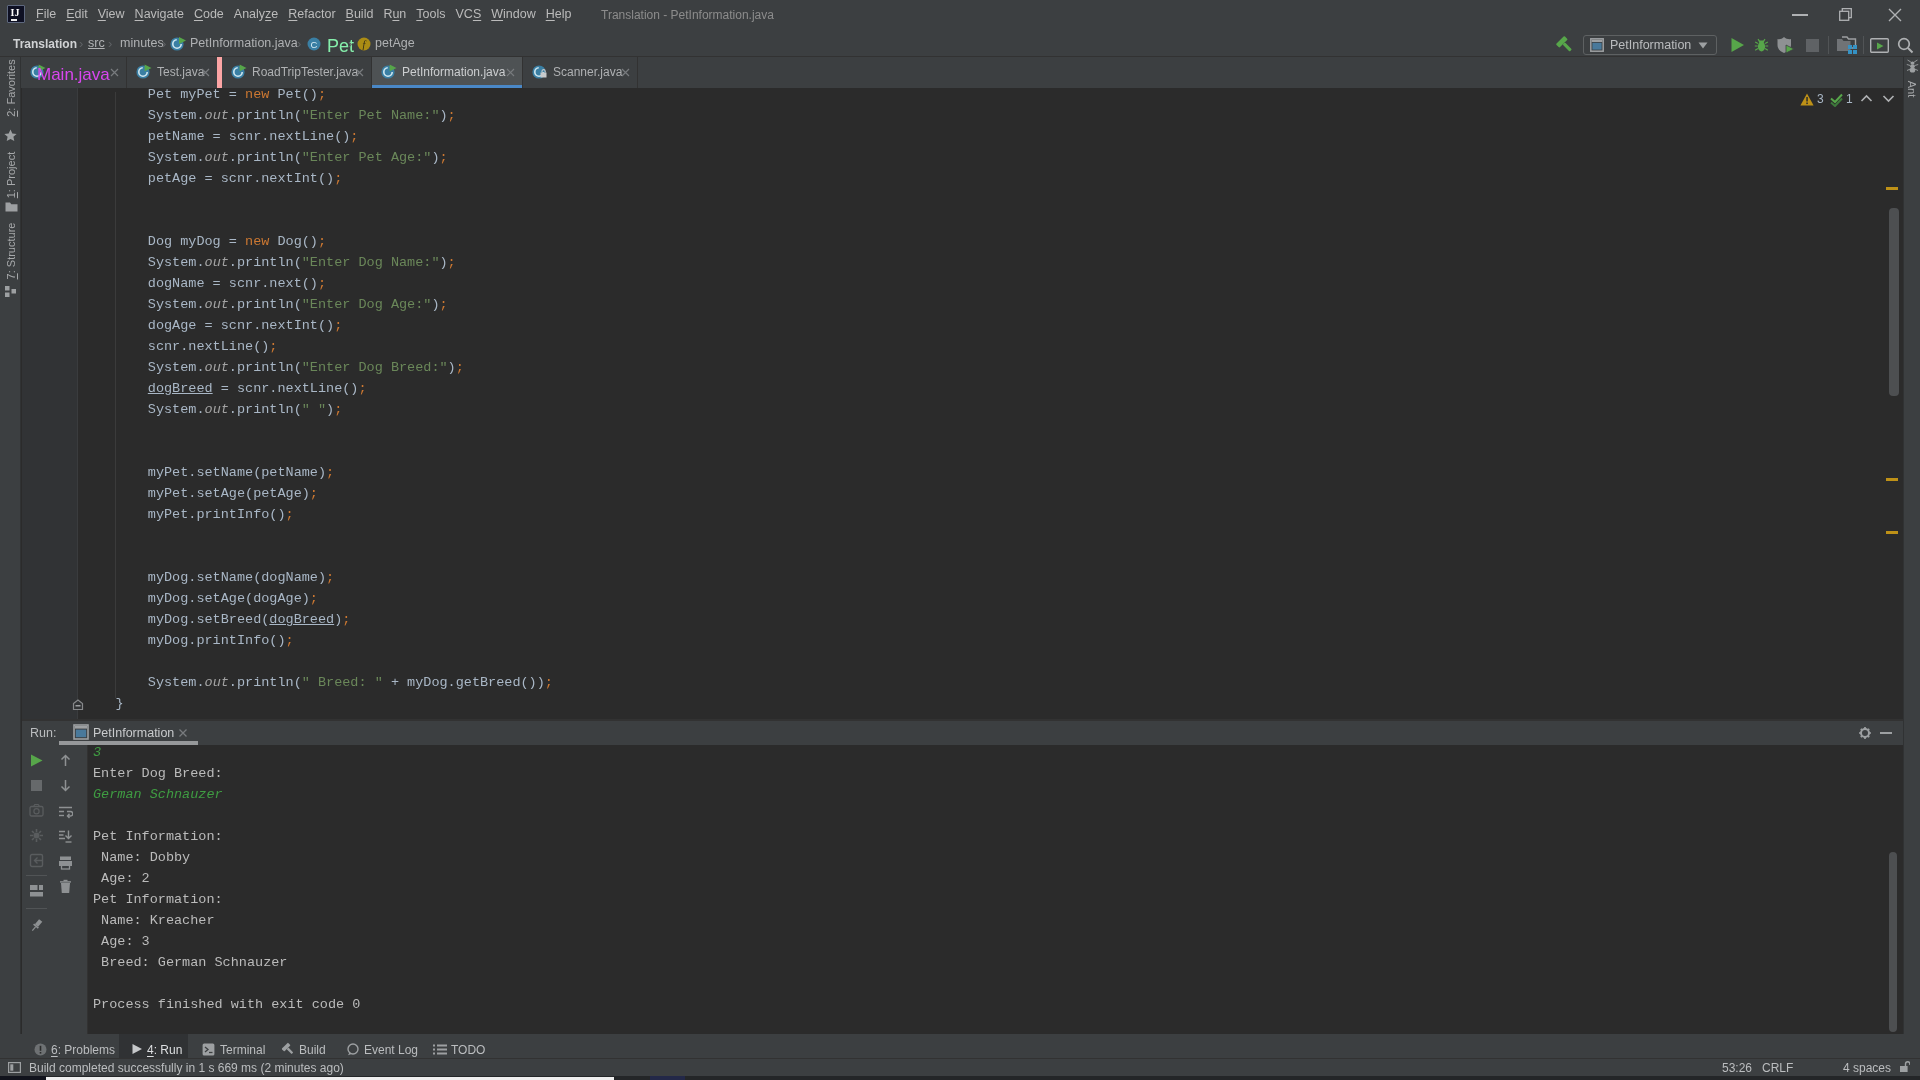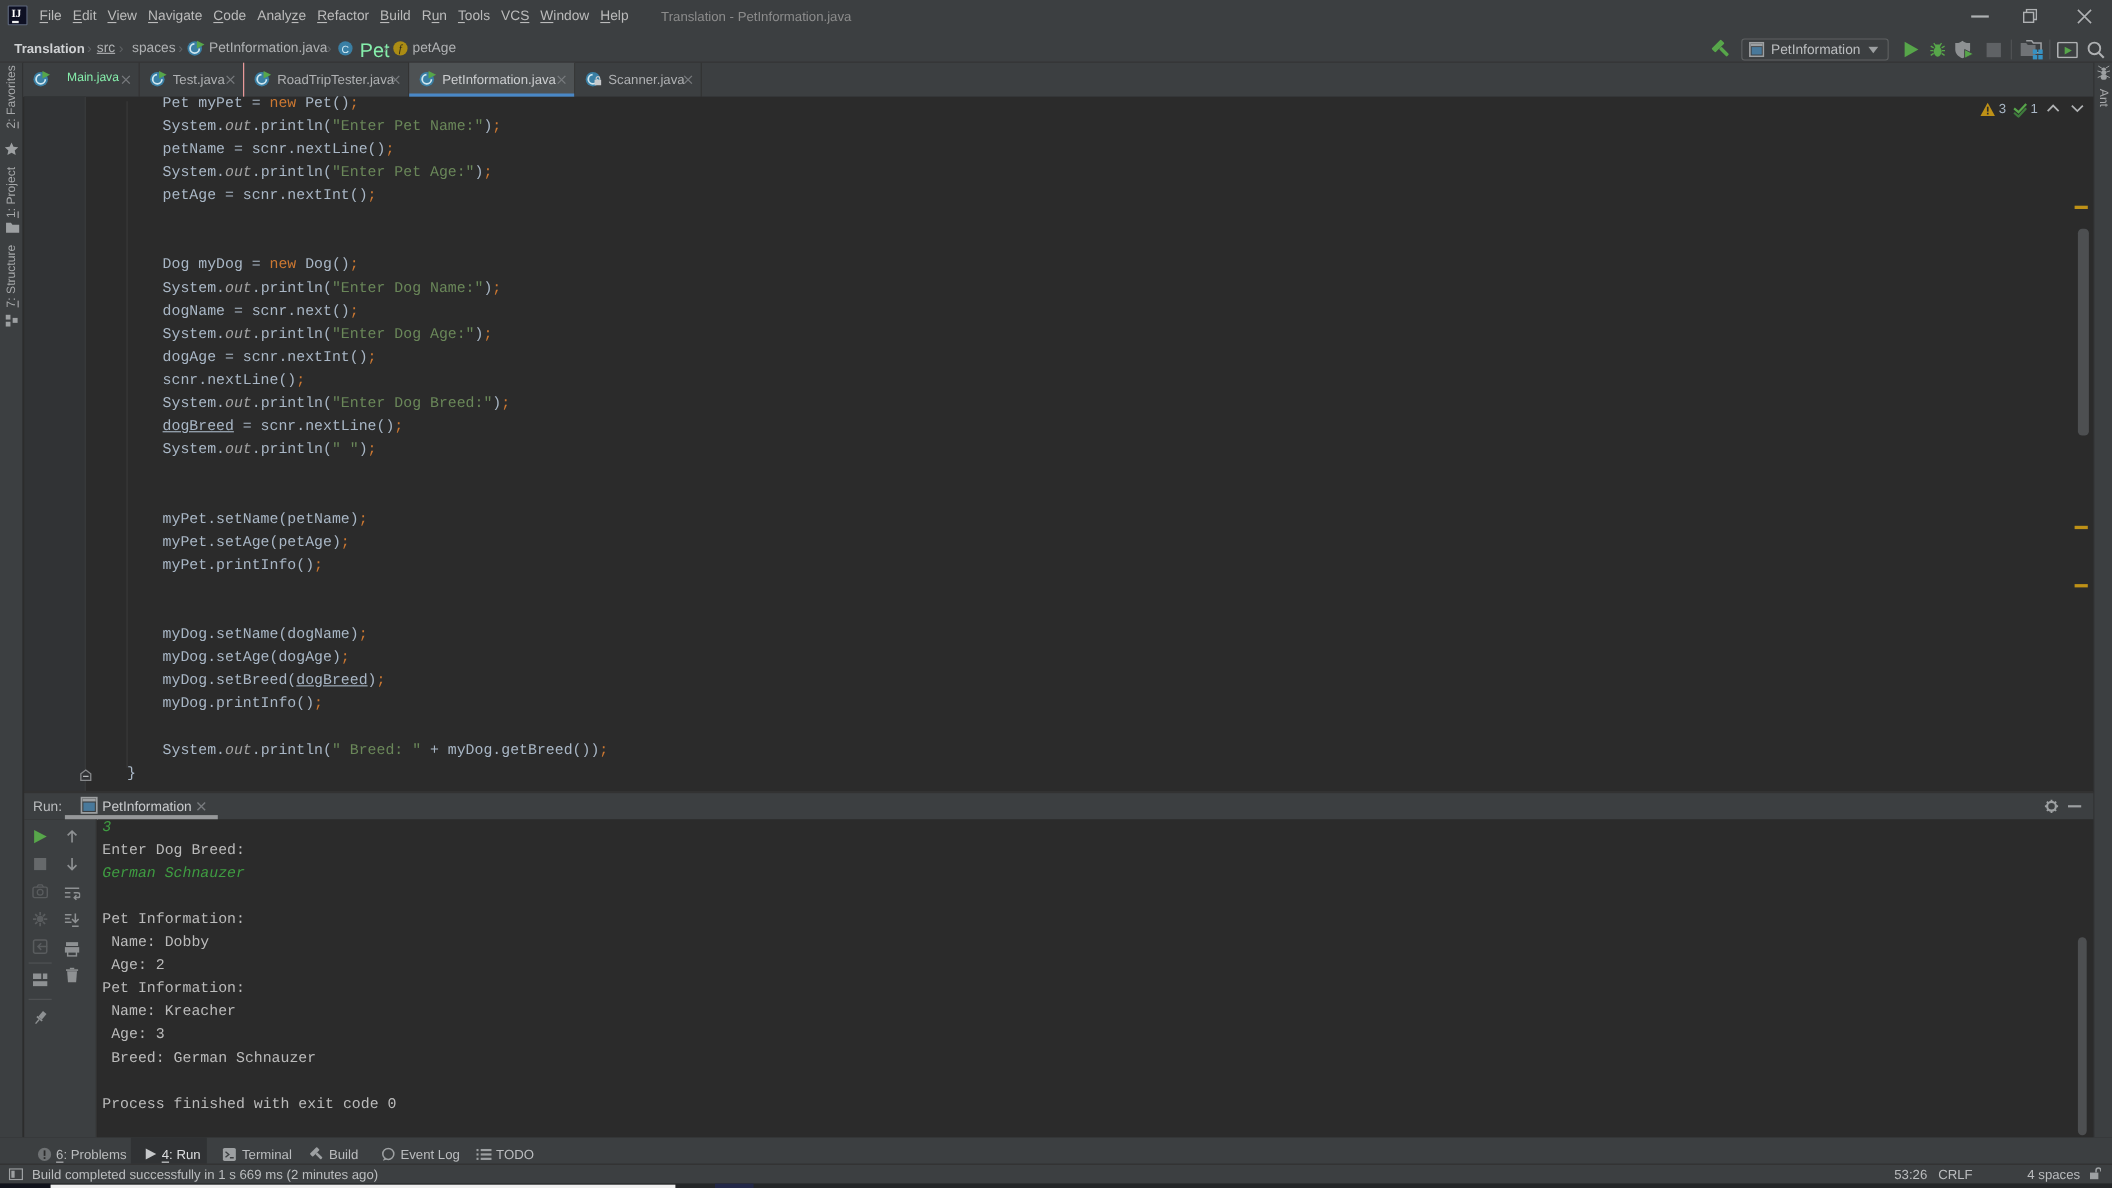--- a/index.html
+++ b/index.html
@@ -36,21 +36,21 @@
   </svg>
   <svg class="abs" style="left:1888px;top:8px" width="14" height="14" viewBox="0 0 14 14">
     <path d="M1 1 L13 13 M13 1 L1 13" stroke="#AFB1B3" stroke-width="1.4"></path>
   </svg>
 
   <div class="abs" id="navbar" style="left:0;top:30px;width:1920px;height:27px;background:#3C3F41;border-bottom:1px solid #323232;"></div>
   <div class="abs" style="left:13px;top:37px;font-size:12px;font-weight:bold;color:#D0D2D4;">Translation</div>
   <div class="abs crumbsep" style="left:79px;top:36px;color:#5F6265;font-size:13px;">›</div>
   <div class="abs" style="left:88px;top:36px;font-size:12.5px;color:#AFB1B3;text-decoration:underline;">src</div>
   <div class="abs crumbsep" style="left:108px;top:36px;color:#5F6265;font-size:13px;">›</div>
-  <div class="abs" style="left:120px;top:36px;font-size:12.5px;color:#AFB1B3;">spaces</div>
+  <div class="abs" style="left:120px;top:36px;font-size:12.5px;color:#AFB1B3;">minutes</div>
   <div class="abs crumbsep" style="left:162px;top:36px;color:#5F6265;font-size:13px;">›</div>
 
   <svg class="abs" style="left:170px;top:36px" width="16" height="15" viewBox="0 0 16 15">
     <circle cx="7" cy="8" r="6.6" fill="#3A7FA4"></circle>
     <circle cx="7" cy="8" r="4.2" fill="none" stroke="#CFE7F0" stroke-width="1.6" stroke-dasharray="19 7"></circle>
     <path d="M9 1 L16 4.5 L9 8 Z" fill="#57A64A"></path>
   </svg>
   <div class="abs" style="left:190px;top:36px;font-size:12.5px;color:#AFB1B3;">PetInformation.java</div>
   <div class="abs crumbsep" style="left:297px;top:36px;color:#5F6265;font-size:13px;">›</div>
   <svg class="abs" style="left:307px;top:37px" width="15" height="14" viewBox="0 0 15 14">
@@ -117,23 +117,23 @@
   <svg class="abs" style="left:1897px;top:37px" width="17" height="17" viewBox="0 0 17 17">
     <circle cx="7" cy="7" r="5.3" fill="none" stroke="#AFB1B3" stroke-width="1.7"></circle>
     <path d="M11 11 L15.5 15.5" stroke="#AFB1B3" stroke-width="1.9"></path>
   </svg>
 
   <div class="abs" id="tabbar" style="left:0;top:57px;width:1920px;height:31px;background:#3C3F41;"></div>
   <div id="tabs" class="abs" style="left:21px;top:57px;height:31px;"><div style="position:relative;display:inline-block;vertical-align:top;width:106px;height:31px;background:transparent;border-right:1px solid #323232;"><svg style="position:absolute;left:9px;top:7px" width="16" height="15" viewBox="0 0 16 15">
           <circle cx="7" cy="8" r="6.6" fill="#3A7FA4"></circle>
           <circle cx="7" cy="8" r="4.2" fill="none" stroke="#CFE7F0" stroke-width="1.6" stroke-dasharray="19 7"></circle>
           <path d="M8.6 0.5 L15.5 3.9 L8.6 7.3 Z" fill="#57A64A"></path>
-        </svg><span style="position:absolute;left:40px;top:8px;font-size:11px;color:#86efac;white-space:nowrap">Main.java</span><svg style="position:absolute;right:7px;top:11px" width="9" height="9" viewBox="0 0 9 9">
+        </svg><span style="position:absolute;left:16px;top:8px;font-size:17px;color:#d946ef;white-space:nowrap">Main.java</span><svg style="position:absolute;right:7px;top:11px" width="9" height="9" viewBox="0 0 9 9">
           <path d="M1 1 L8 8 M8 1 L1 8" stroke="#787B7E" stroke-width="1.2"></path>
-        </svg></div><div style="position:relative;display:inline-block;vertical-align:top;width:95px;height:31px;background:transparent;border-right:1px solid #fca5a5;"><svg style="position:absolute;left:9px;top:7px" width="16" height="15" viewBox="0 0 16 15">
+        </svg></div><div style="position:relative;display:inline-block;vertical-align:top;width:95px;height:31px;background:transparent;border-right:5px solid #fca5a5;"><svg style="position:absolute;left:9px;top:7px" width="16" height="15" viewBox="0 0 16 15">
           <circle cx="7" cy="8" r="6.6" fill="#3A7FA4"></circle>
           <circle cx="7" cy="8" r="4.2" fill="none" stroke="#CFE7F0" stroke-width="1.6" stroke-dasharray="19 7"></circle>
           <path d="M8.6 0.5 L15.5 3.9 L8.6 7.3 Z" fill="#57A64A"></path>
         </svg><span style="position:absolute;left:30px;top:8px;font-size:12px;color:#AFB1B3;white-space:nowrap">Test.java</span><svg style="position:absolute;right:7px;top:11px" width="9" height="9" viewBox="0 0 9 9">
           <path d="M1 1 L8 8 M8 1 L1 8" stroke="#787B7E" stroke-width="1.2"></path>
         </svg></div><div style="position:relative;display:inline-block;vertical-align:top;width:150px;height:31px;background:transparent;border-right:1px solid #323232;"><svg style="position:absolute;left:9px;top:7px" width="16" height="15" viewBox="0 0 16 15">
           <circle cx="7" cy="8" r="6.6" fill="#3A7FA4"></circle>
           <circle cx="7" cy="8" r="4.2" fill="none" stroke="#CFE7F0" stroke-width="1.6" stroke-dasharray="19 7"></circle>
           <path d="M8.6 0.5 L15.5 3.9 L8.6 7.3 Z" fill="#57A64A"></path>
         </svg><span style="position:absolute;left:30px;top:8px;font-size:12px;color:#AFB1B3;white-space:nowrap">RoadTripTester.java</span><svg style="position:absolute;right:7px;top:11px" width="9" height="9" viewBox="0 0 9 9">

